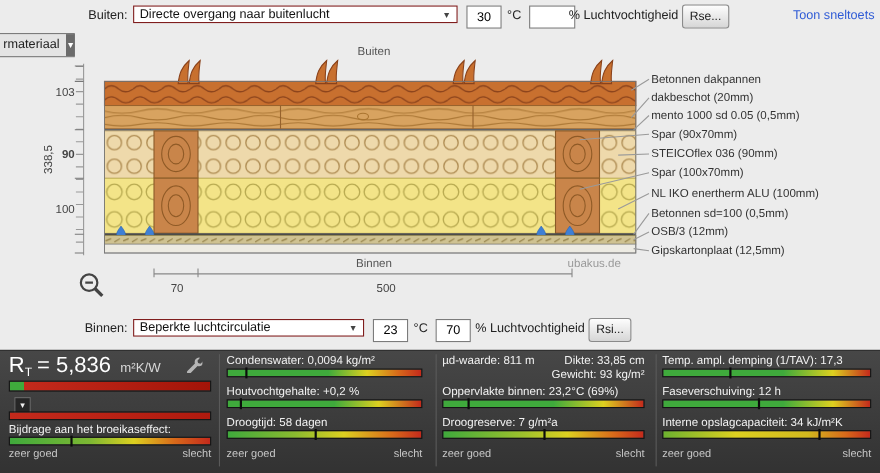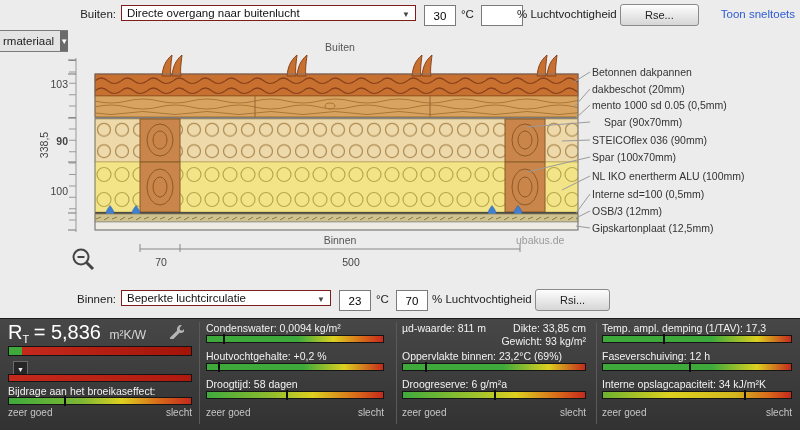--- a/index.html
+++ b/index.html
@@ -3,21 +3,21 @@
 <meta charset="utf-8">
 <style>
   html,body{margin:0;padding:0;background:#ececec;}
   body{font-family:"Liberation Sans",sans-serif;}
   .page{position:relative;width:800px;height:430px;overflow:hidden;background:#ececec;}
   .abs{position:absolute;}
   .lbl{font-size:11.5px;color:#222;white-space:nowrap;}
   .sel{display:flex;align-items:center;justify-content:space-between;background:#fff;border:1px solid #7f1d1d;height:16px;padding:0 5px;font-size:11.5px;color:#111;box-sizing:border-box;cursor:default;}
   .ddarrow::after{content:"▼";font-size:8px;color:#444;margin-left:6px;}
   .num{width:32px;height:21px;border:1px solid #7b7b7b;font-size:11.5px;text-align:center;box-sizing:border-box;background:#fff;font-family:"Liberation Sans",sans-serif;padding:0;}
-  .btn{height:22px;background:linear-gradient(#fdfdfd,#d6d6d6);border:1px solid #8a8a8a;border-radius:3px;font-size:11px;color:#222;padding:0 24px;font-family:"Liberation Sans",sans-serif;}
+  .btn{height:22px;background:linear-gradient(#fdfdfd,#d6d6d6);border:1px solid #8a8a8a;border-radius:3px;font-size:11px;color:#222;padding:0 6px;font-family:"Liberation Sans",sans-serif;}
   .link{font-size:11.5px;color:#2f5bd6;text-decoration:none;white-space:nowrap;cursor:pointer;}
   .lay{position:absolute;left:592px;font-size:10.5px;color:#333;white-space:nowrap;}
   .dim{position:absolute;font-size:10.5px;color:#444;white-space:nowrap;}
   .panel{position:absolute;left:0;top:318px;width:800px;height:112px;background:linear-gradient(#474747,#323232);border-top:1px solid #1d1d1d;}
   .vdiv{position:absolute;top:322px;height:102px;width:1px;background:#5a5a5a;}
   .pt{position:absolute;color:#f2f2f2;font-size:10.5px;white-space:nowrap;}
   .pt-r{text-align:right;}
   .bar{position:absolute;height:8px;border:1px solid #141414;box-sizing:border-box;}
   .bar .mk{position:absolute;top:-2px;height:10px;width:2px;background:#0c0c0c;}
   .rate{position:absolute;display:flex;justify-content:space-between;color:#c6c6c6;font-size:10px;}
@@ -160,25 +160,25 @@
   <div class="abs dim" style="left:44px;top:78px;width:24px;text-align:right;">103</div>
   <div class="abs dim" style="left:24px;top:139px;width:40px;text-align:center;transform:rotate(-90deg);">338,5</div>
   <div class="abs dim" style="left:52px;top:135px;width:16px;text-align:right;font-weight:bold;">90</div>
   <div class="abs dim" style="left:44px;top:185px;width:24px;text-align:right;">100</div>
   <div class="abs dim" style="left:146px;top:256px;width:30px;text-align:center;">70</div>
   <div class="abs dim" style="left:336px;top:256px;width:30px;text-align:center;">500</div>
 
   <div class="lay" style="top:66px;">Betonnen dakpannen</div>
   <div class="lay" style="top:83px;">dakbeschot (20mm)</div>
   <div class="lay" style="top:99px;">mento 1000 sd 0.05 (0,5mm)</div>
-  <div class="lay" style="top:116px;margin-left:12px;">Spar (90x70mm)</div>
+  <div class="lay" style="top:116px;">Spar (90x70mm)</div>
   <div class="lay" style="top:134px;">STEICOflex 036 (90mm)</div>
   <div class="lay" style="top:151px;">Spar (100x70mm)</div>
   <div class="lay" style="top:170px;">NL IKO enertherm ALU (100mm)</div>
-  <div class="lay" style="top:188px;">Interne sd=100 (0,5mm)</div>
+  <div class="lay" style="top:188px;">Betonnen sd=100 (0,5mm)</div>
   <div class="lay" style="top:205px;">OSB/3 (12mm)</div>
   <div class="lay" style="top:222px;">Gipskartonplaat (12,5mm)</div>
 
   <div class="abs" style="left:70px;top:247px;width:28px;height:26px;cursor:pointer;">
     <svg width="28" height="26">
       <circle cx="11" cy="10" r="7.5" stroke="#444" stroke-width="2" fill="none"></circle>
       <line x1="16.5" y1="15.5" x2="23" y2="22" stroke="#444" stroke-width="3"></line>
       <line x1="7.5" y1="10" x2="14.5" y2="10" stroke="#444" stroke-width="2"></line>
     </svg>
   </div>
@@ -240,21 +240,21 @@
       <span>slecht</span>
   </div>
 
   <div class="pt" style="left:402px;top:322px;">µd-waarde: 811 m</div>
   <div class="pt pt-r" style="left:402px;top:322px;width:184px;">Dikte: 33,85 cm</div>
   <div class="pt pt-r" style="left:402px;top:335px;width:184px;">Gewicht: 93 kg/m²</div>
   <div class="pt" style="left:402px;top:350px;">Oppervlakte binnen: 23,2°C (69%)</div>
   <div class="bar" style="left: 402px; top: 363px; width: 184px; background: linear-gradient(90deg, rgb(63, 170, 60) 0%, rgb(63, 170, 60) 55%, rgb(221, 208, 32) 80%, rgb(196, 42, 28) 100%);">
       <i class="mk" style="left: 12%;"></i>
     </div>
-  <div class="pt" style="left:402px;top:378px;">Droogreserve: 6 g/m²a</div>
+  <div class="pt" style="left:402px;top:378px;">Droogreserve: 7 g/m²a</div>
   <div class="bar" style="left: 402px; top: 391px; width: 184px; background: linear-gradient(90deg, rgb(63, 170, 60) 0%, rgb(158, 194, 44) 40%, rgb(221, 208, 32) 62%, rgb(216, 106, 26) 85%, rgb(196, 42, 28) 100%);">
       <i class="mk" style="left: 50%;"></i>
     </div>
   <div class="rate" style="left:402px;top:407px;width:184px;">
     <span>zeer goed</span>
       <span>slecht</span>
   </div>
 
   <div class="pt" style="left:602px;top:322px;">Temp. ampl. demping (1/TAV): 17,3</div>
   <div class="bar" style="left: 602px; top: 335px; width: 190px; background: linear-gradient(90deg, rgb(63, 170, 60) 0%, rgb(63, 170, 60) 58%, rgb(221, 208, 32) 82%, rgb(196, 42, 28) 100%);">

